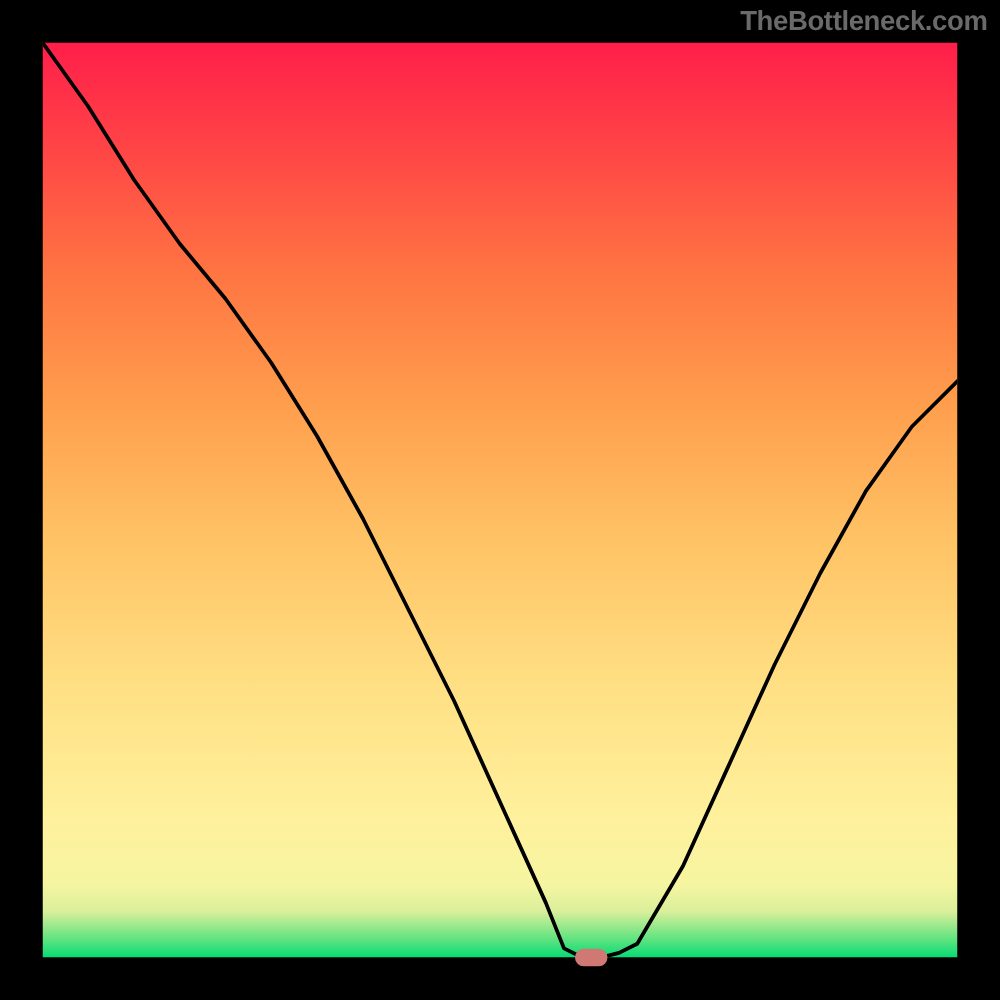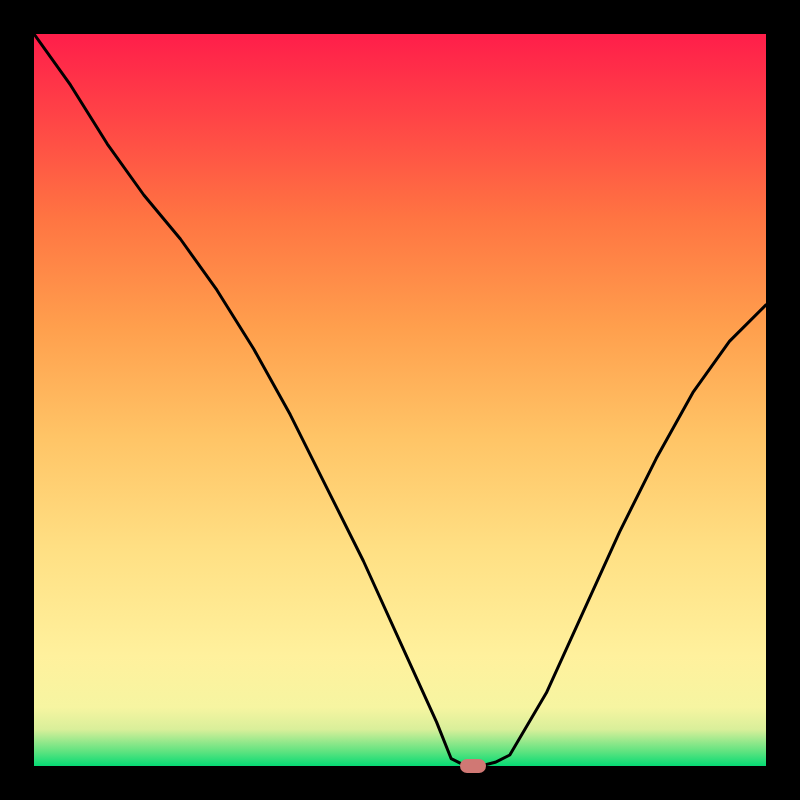--- a/index.html
+++ b/index.html
@@ -40,20 +40,21 @@
     height: 14px;
     border-radius: 7px;
     pointer-events: none;
   }
 </style>
 </head>
 <body>
 
 <div class="frame">
 
+  <div class="watermark">TheBottleneck.com</div>
 
   <svg class="plot" viewBox="0 0 732 732" preserveAspectRatio="none">
     <defs>
       <linearGradient id="bg-grad" x1="0" y1="1" x2="0" y2="0">
           <stop offset="0%" stop-color="#06db74"></stop>
           <stop offset="2%" stop-color="#60e380"></stop>
           <stop offset="5%" stop-color="#d9ef9a"></stop>
           <stop offset="8%" stop-color="#f6f5a1"></stop>
           <stop offset="15%" stop-color="#fff19d"></stop>
           <stop offset="30%" stop-color="#ffdf83"></stop>

